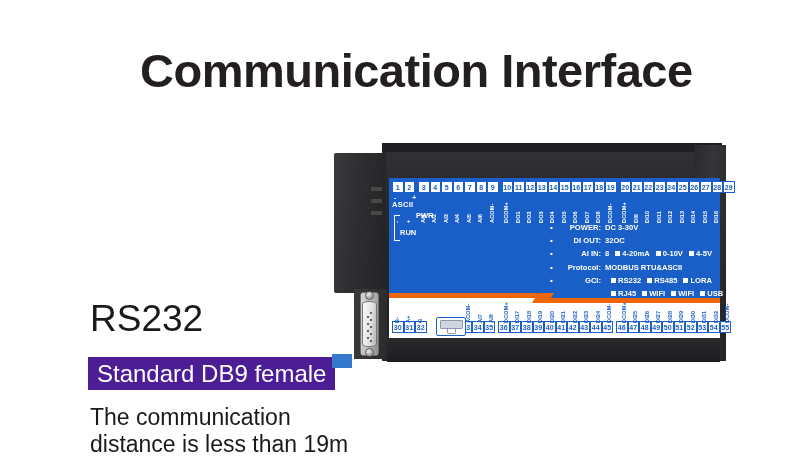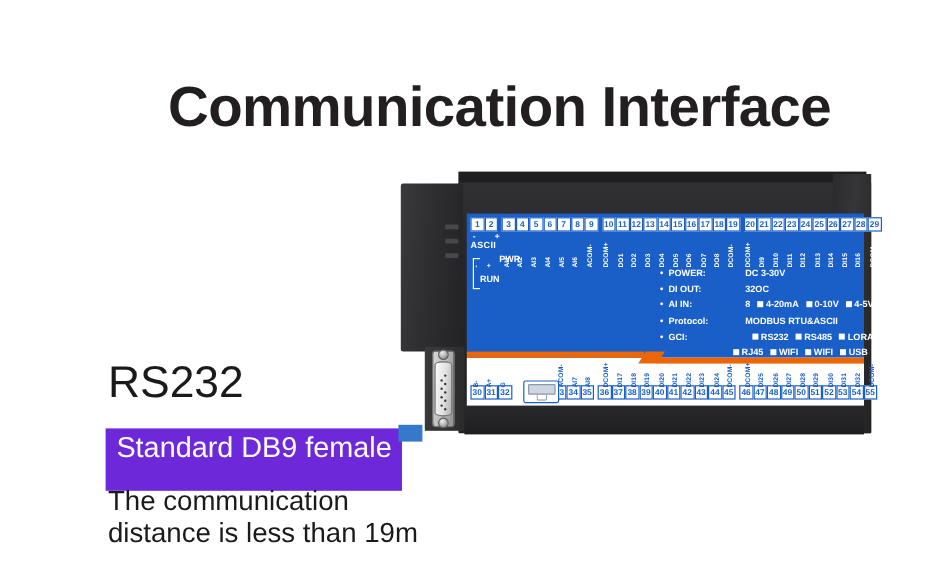--- a/index.html
+++ b/index.html
@@ -12,45 +12,45 @@
     width: 790px; height: 469px;
     position: relative;
     overflow: hidden;
     font-family: "Liberation Sans", sans-serif;
     -webkit-font-smoothing: antialiased;
   }
 
   
   #page-title {
     position: absolute;
-    left: 140px; top: 32px;
+    left: 140px; top: 14px;
     font-size: 47px;
     font-weight: bold;
     color: #231f20;
     letter-spacing: -0.5px;
     white-space: nowrap;
     line-height: 1.1;
   }
 
   
   #rs232-label {
     position: absolute;
     left: 90px; top: 300px;
     font-size: 37px;
     color: #1a1a1a;
     letter-spacing: 0px;
     line-height: 1;
   }
   #db9-badge {
     position: absolute;
     left: 88px; top: 357px;
-    background: #6d28d9;
+    background: #4c1d95;
     color: #ffffff;
     font-size: 24px;
-    padding: 4px 9px 22px 9px;
+    padding: 4px 9px 3px 9px;
     line-height: 1.08;
     white-space: nowrap;
   }
   #comm-distance {
     position: absolute;
     left: 90px; top: 404px;
     font-size: 23px;
     color: #1a1a1a;
     line-height: 1.18;
     white-space: pre-line;
@@ -272,21 +272,22 @@
   }
   .spec-bullet {
     width: 7px;
     color: #ffffff;
     font-size: 8px;
     line-height: 1;
     flex: none;
   }
   .spec-key {
     width: 44px;
-    margin-right: 20px;
+    text-align: right;
+    margin-right: 4px;
     flex: none;
   }
   .spec-val { }
   .chk {
     display: inline-block;
     width: 5px; height: 5px;
     background: #ffffff;
     margin: 0 2px 0 6px;
     vertical-align: middle;
     position: relative;

